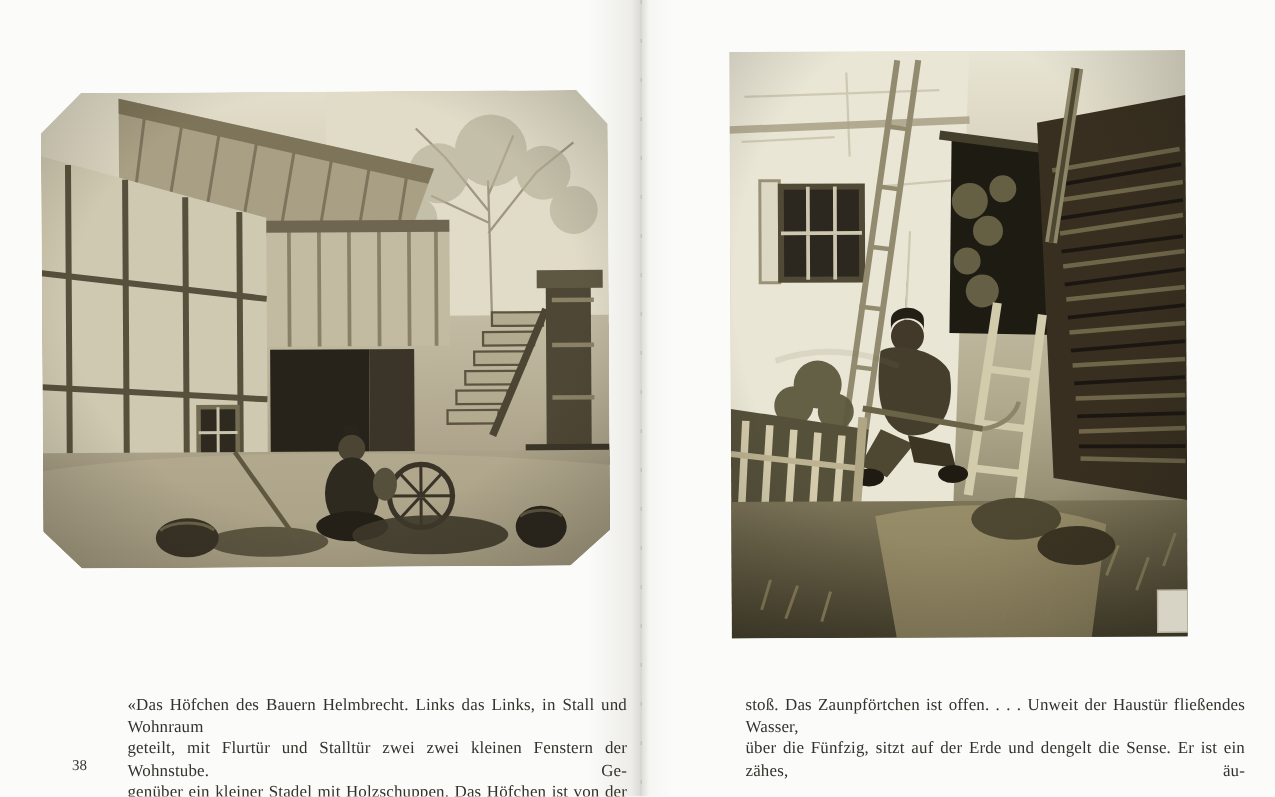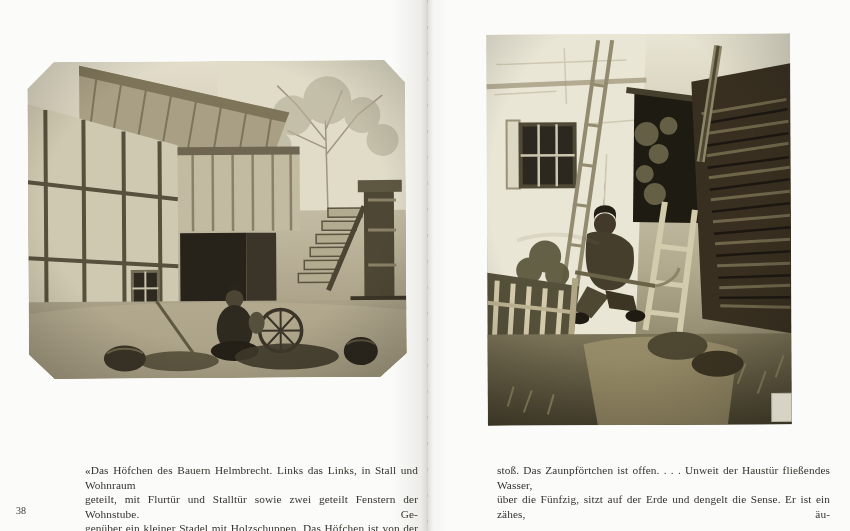--- a/index.html
+++ b/index.html
@@ -51,20 +51,21 @@
     -moz-text-align-last:justify;
     text-align-last:justify;
     white-space:normal;
   }
   .caption-left{left:85px;}
   .caption-right{left:497px;}
 
   .pagenum{
     position:absolute;font-size:10px;color:#3a3832;
     font-family:"Liberation Serif", serif;
+    margin-left:32px;
   }
   .pagenum-left{left:16px;top:505px;}
   .pagenum-right{left:857px;top:508px;font-family:Liberation Serif, serif;}
 </style>
 </head>
 <body>
 
 <div class="gutter"></div>
 <div class="gutter-seam"></div>
 
@@ -258,21 +259,21 @@
     <ellipse cx="230" cy="330" rx="26" ry="13" fill="#3b3423"></ellipse>
 
     <rect x="0" y="0" width="304" height="391" fill="url(#rvig)"></rect>
 
     <rect x="284" y="360" width="20" height="28" fill="#d8d4c5" stroke="#b9b4a2" stroke-width="1"></rect>
   </svg>
 </div>
 
 <div class="caption caption-left">
   <div class="cap-line">«Das Höfchen des Bauern Helmbrecht. Links das Links, in Stall und Wohnraum</div>
-  <div class="cap-line">geteilt, mit Flurtür und Stalltür sowie zwei geteilt Fenstern der Wohnstube. Ge-</div>
+  <div class="cap-line">geteilt, mit Flurtür und Stalltür zwei zwei kleinen Fenstern der Wohnstube. Ge-</div>
   <div class="cap-line">genüber ein kleiner Stadel mit Holzschuppen. Das Höfchen ist von der Straße im</div>
 
 </div>
 
 <div class="caption caption-right">
   <div class="cap-line">stoß. Das Zaunpförtchen ist offen. . . . Unweit der Haustür fließendes Wasser,</div>
   <div class="cap-line">über die Fünfzig, sitzt auf der Erde und dengelt die Sense. Er ist ein zähes, äu-</div>
 
 </div>
 

